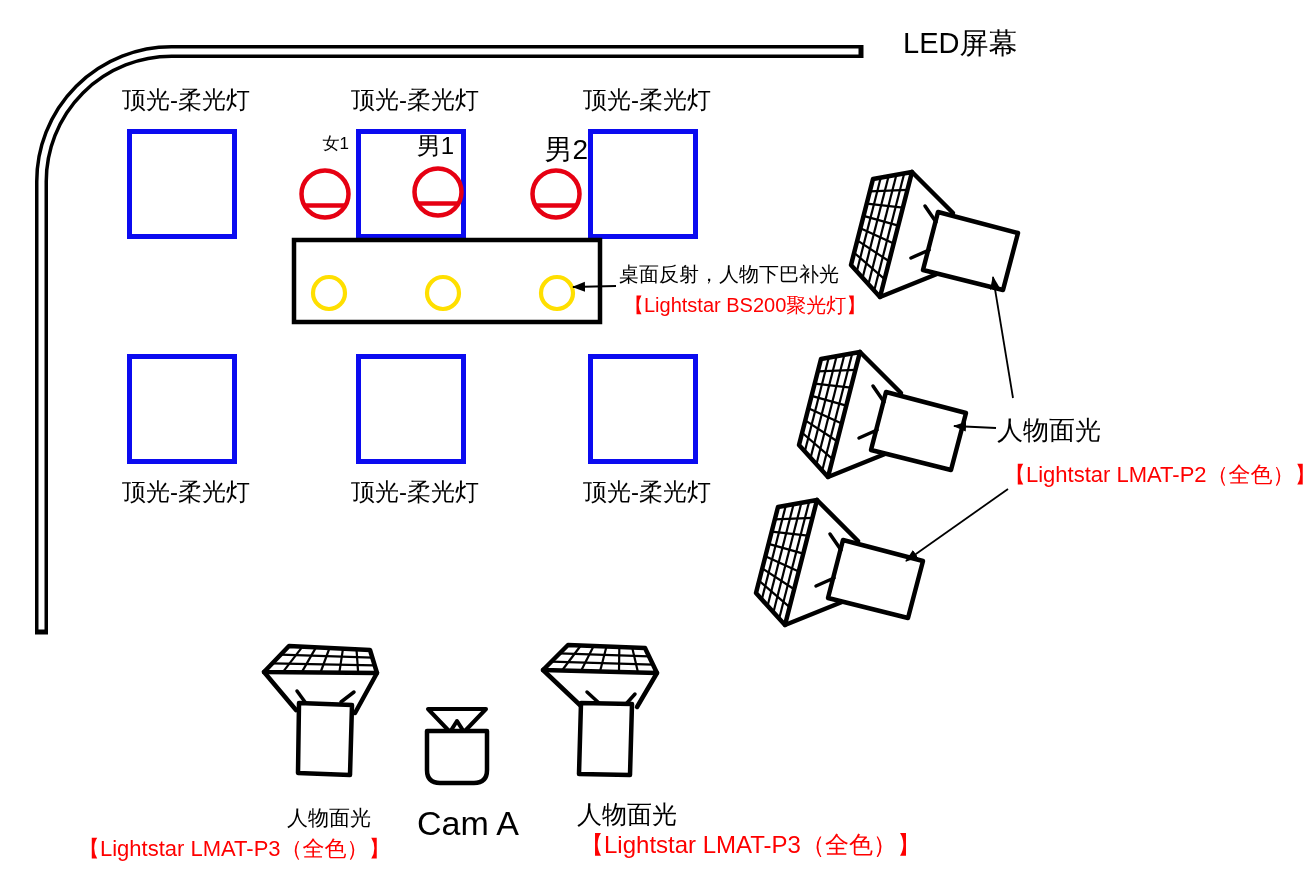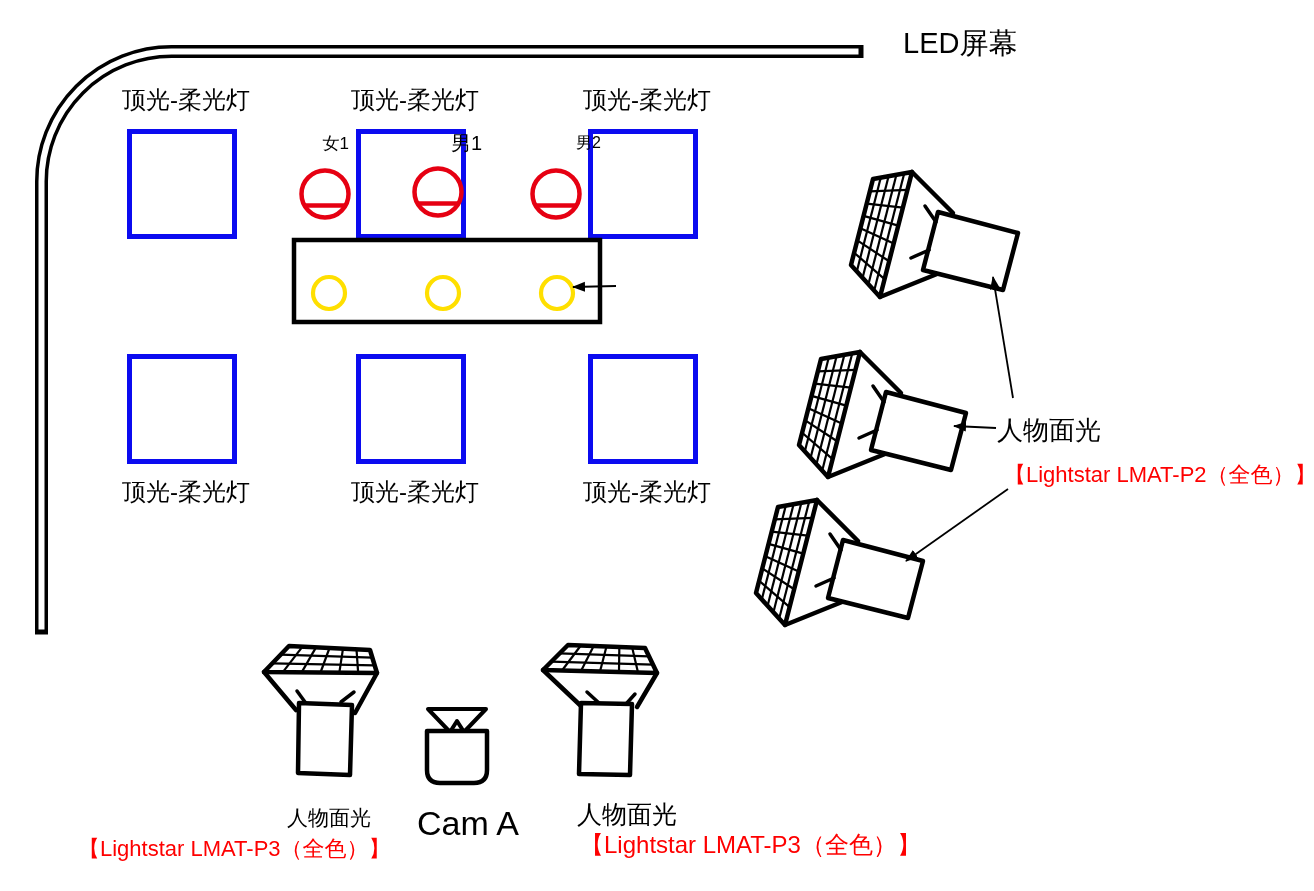--- a/index.html
+++ b/index.html
@@ -178,23 +178,25 @@
   <div class="t" style="left:903px;top:27px;font-size:29px;">LED屏幕</div>
 
   <div class="t tc" style="left:114px;top:86px;width:136px;font-size:24px;">顶光-柔光灯</div>
   <div class="t tc" style="left:343px;top:86px;width:136px;font-size:24px;">顶光-柔光灯</div>
   <div class="t tc" style="left:575px;top:86px;width:136px;font-size:24px;">顶光-柔光灯</div>
   <div class="t tc" style="left:114px;top:478px;width:136px;font-size:24px;">顶光-柔光灯</div>
   <div class="t tc" style="left:343px;top:478px;width:136px;font-size:24px;">顶光-柔光灯</div>
   <div class="t tc" style="left:575px;top:478px;width:136px;font-size:24px;">顶光-柔光灯</div>
 
   <div class="t tc" style="left:301px;top:134px;width:48px;font-size:17px;">女1</div>
-  <div class="t tc" style="left:434px;top:132px;width:48px;font-size:20px;">男1</div>
-  <div class="t tc" style="left:553px;top:134px;width:48px;font-size:16px;">男2</div>
-
+  <div class="t tc" style="left:406px;top:132px;width:48px;font-size:24px;">男1</div>
+  <div class="t tc" style="left:540px;top:134px;width:48px;font-size:28px;">男2</div>
+
+  <div class="t" style="left:619px;top:263px;font-size:20px;">桌面反射，人物下巴补光</div>
+  <div class="t red" style="left:624px;top:294px;font-size:20px;">【Lightstar BS200聚光灯】</div>
 
   <div class="t" style="left:997px;top:416px;font-size:26px;">人物面光</div>
   <div class="t red" style="left:1004px;top:462px;font-size:22px;">【Lightstar LMAT-P2（全色）】</div>
 
   <div class="t" style="left:287px;top:806px;font-size:21px;">人物面光</div>
   <div class="t red" style="left:78px;top:836px;font-size:22px;">【Lightstar LMAT-P3（全色）】</div>
 
   <div class="t" style="left:417px;top:804px;font-size:34px;">Cam A</div>
 
   <div class="t" style="left:577px;top:800px;font-size:25px;">人物面光</div>

